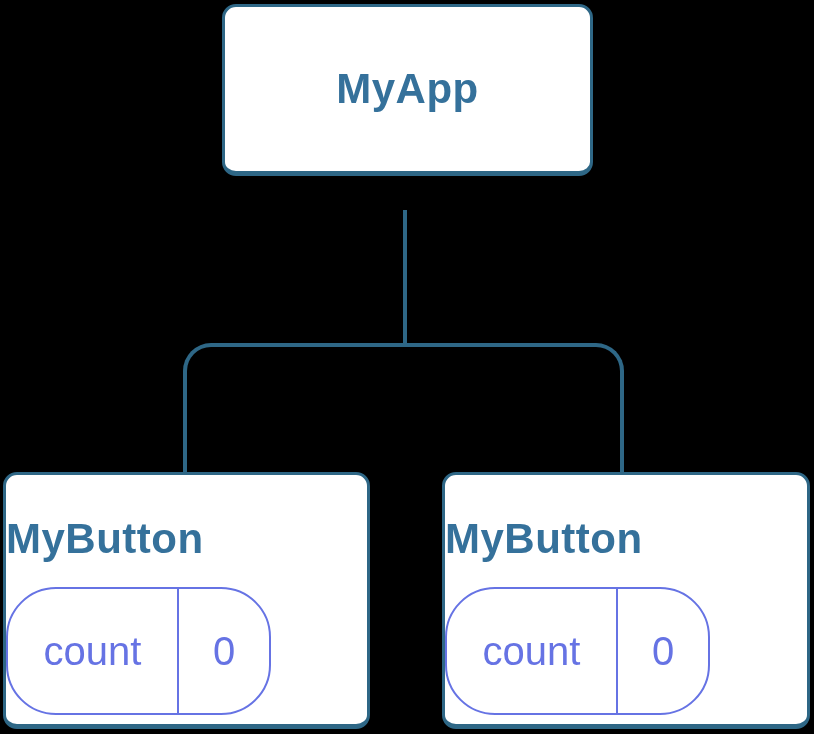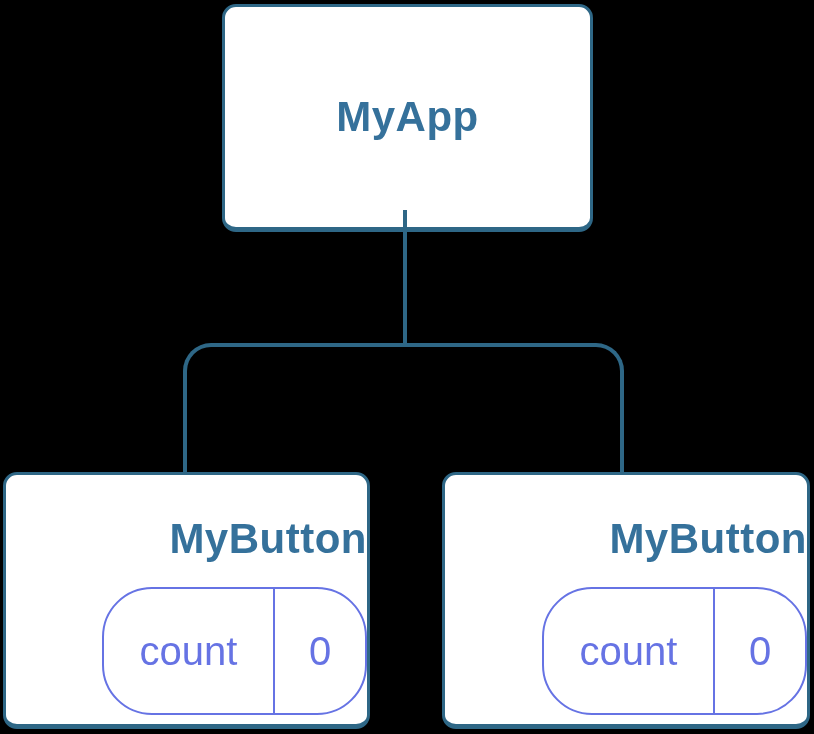--- a/index.html
+++ b/index.html
@@ -22,26 +22,26 @@
   }
   
   .node{
     position:absolute;
     background:var(--node-fill);
     border:3px solid var(--stroke);
     border-bottom-width:5px;
     border-radius:14px;
   }
   .node-root{
-    left:222px;top:4px;width:371px;height:228px;
+    left:222px;top:4px;width:371px;height:172px;
     display:flex;align-items:center;justify-content:center;
   }
   .node-child{
     top:472px;width:368px;height:257px;
-    display:flex;flex-direction:column;align-items:flex-end;
+    display:flex;flex-direction:column;align-items:flex-start;
   }
   .node-child-left{left:3px;width:367px;}
   .node-child-right{left:442px;}
   .node-label{
     color:var(--title);
     font-size:42px;
     font-weight:600;
     letter-spacing:.5px;
     line-height:1;
   }

